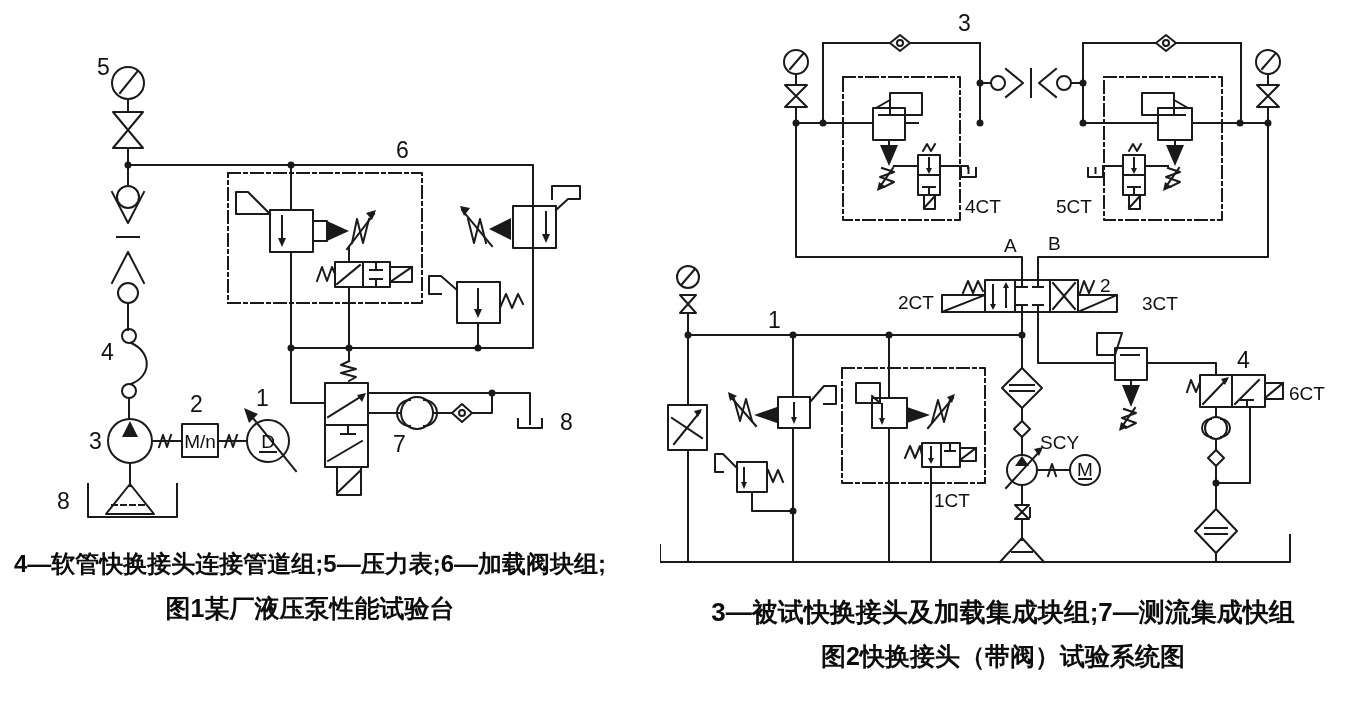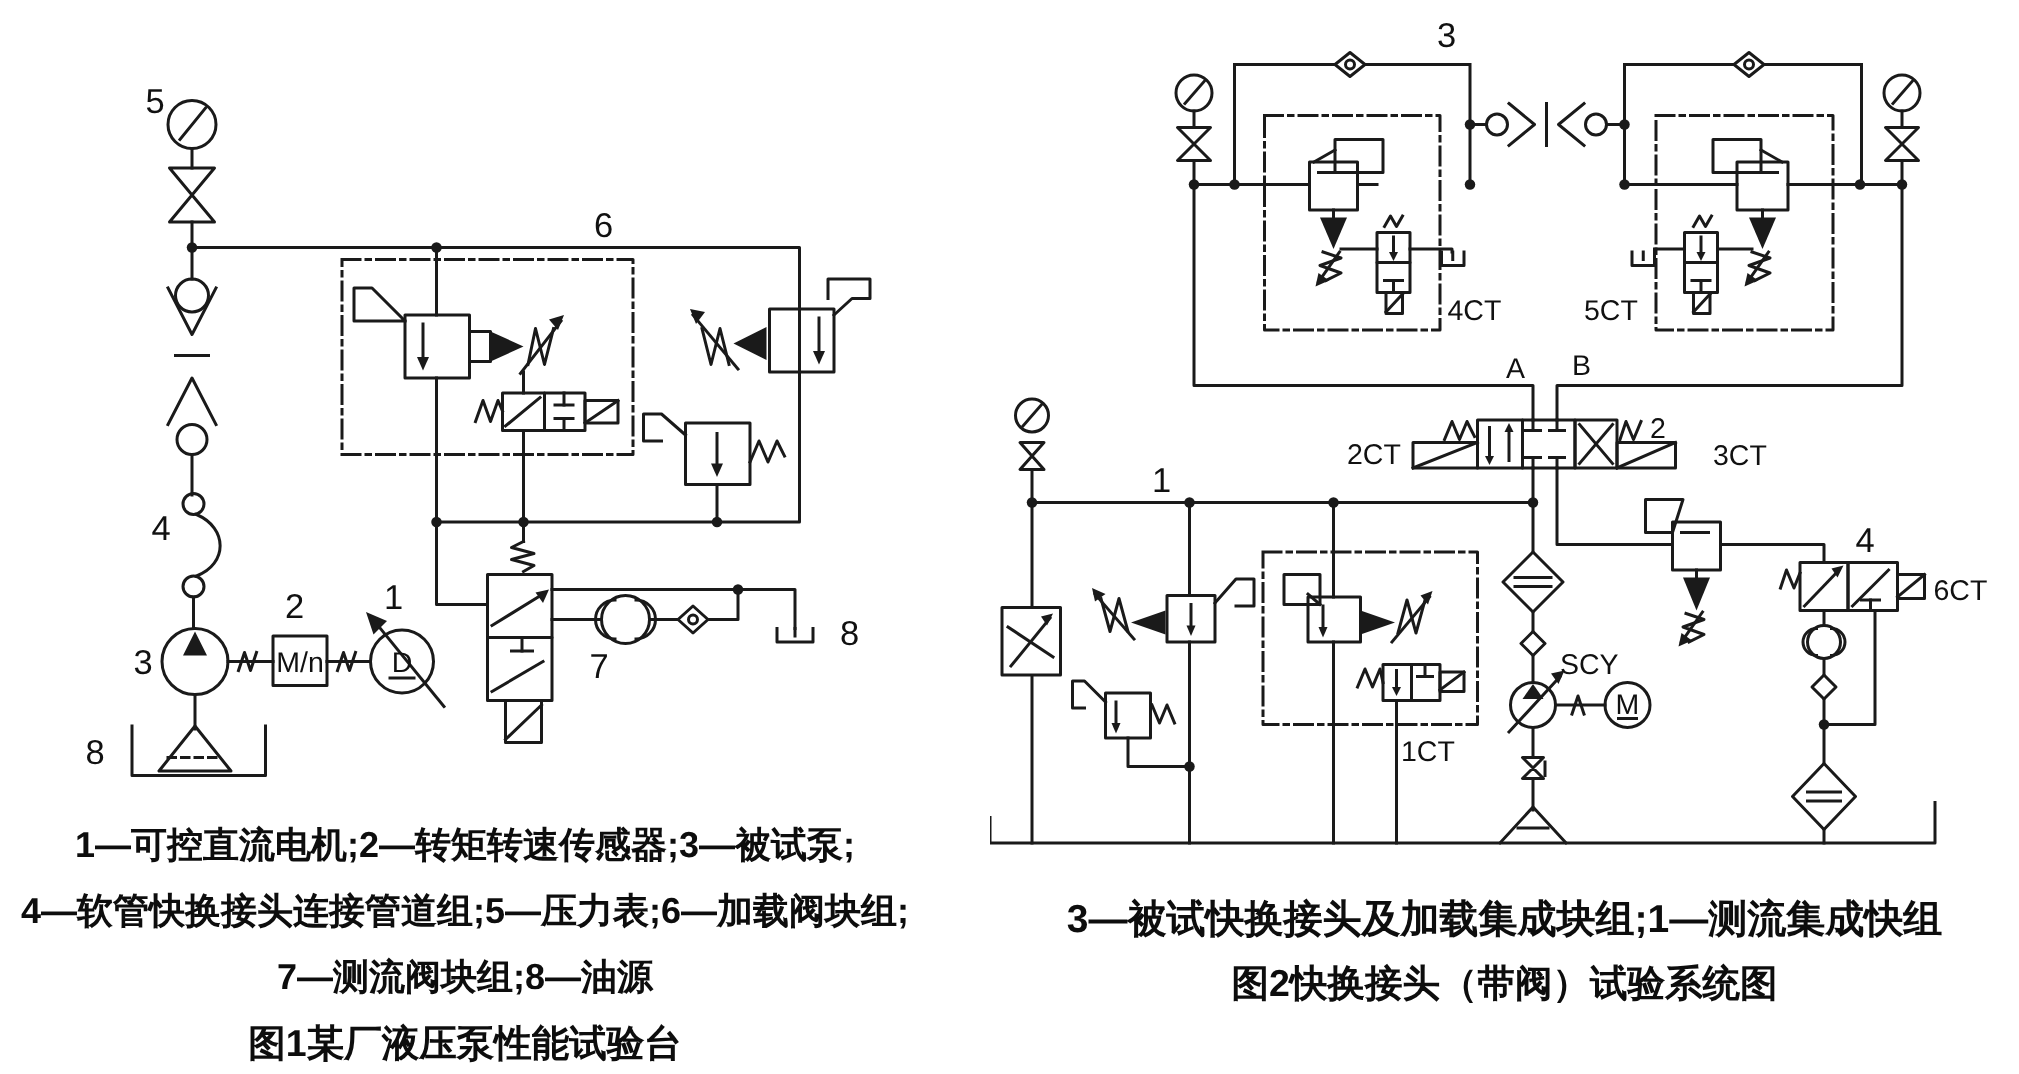--- a/index.html
+++ b/index.html
@@ -445,24 +445,22 @@
   <text class="lbl-s" x="482" y="310">3CT</text>
   <text class="lbl" x="108" y="328">1</text>
   <text class="lbl-s" x="274" y="507">1CT</text>
   <text class="lbl" x="577" y="368">4</text>
   <text class="lbl-s" x="629" y="400">6CT</text>
   <text class="lbl-s" x="380" y="449">SCY</text>
   <text class="lbl-s" x="425" y="476" text-anchor="middle">M</text>
 </svg>
 
 <div id="fig1-caption" class="caption">
-  <div>1—可控直流电机;2—转矩转速传感器;3—被试泵;</div>
   <div>4—软管快换接头连接管道组;5—压力表;6—加载阀块组;</div>
-  <div>7—测流阀块组;8—油源</div>
   <div class="cap-title">图1某厂液压泵性能试验台</div>
 </div>
 
 <div id="fig2-caption" class="caption">
-  <div>3—被试快换接头及加载集成块组;1—测流集成快组</div>
+  <div>3—被试快换接头及加载集成块组;7—测流集成快组</div>
   <div class="cap-title">图2快换接头（带阀）试验系统图</div>
 </div>
 
 </div>
 
 </body></html>

